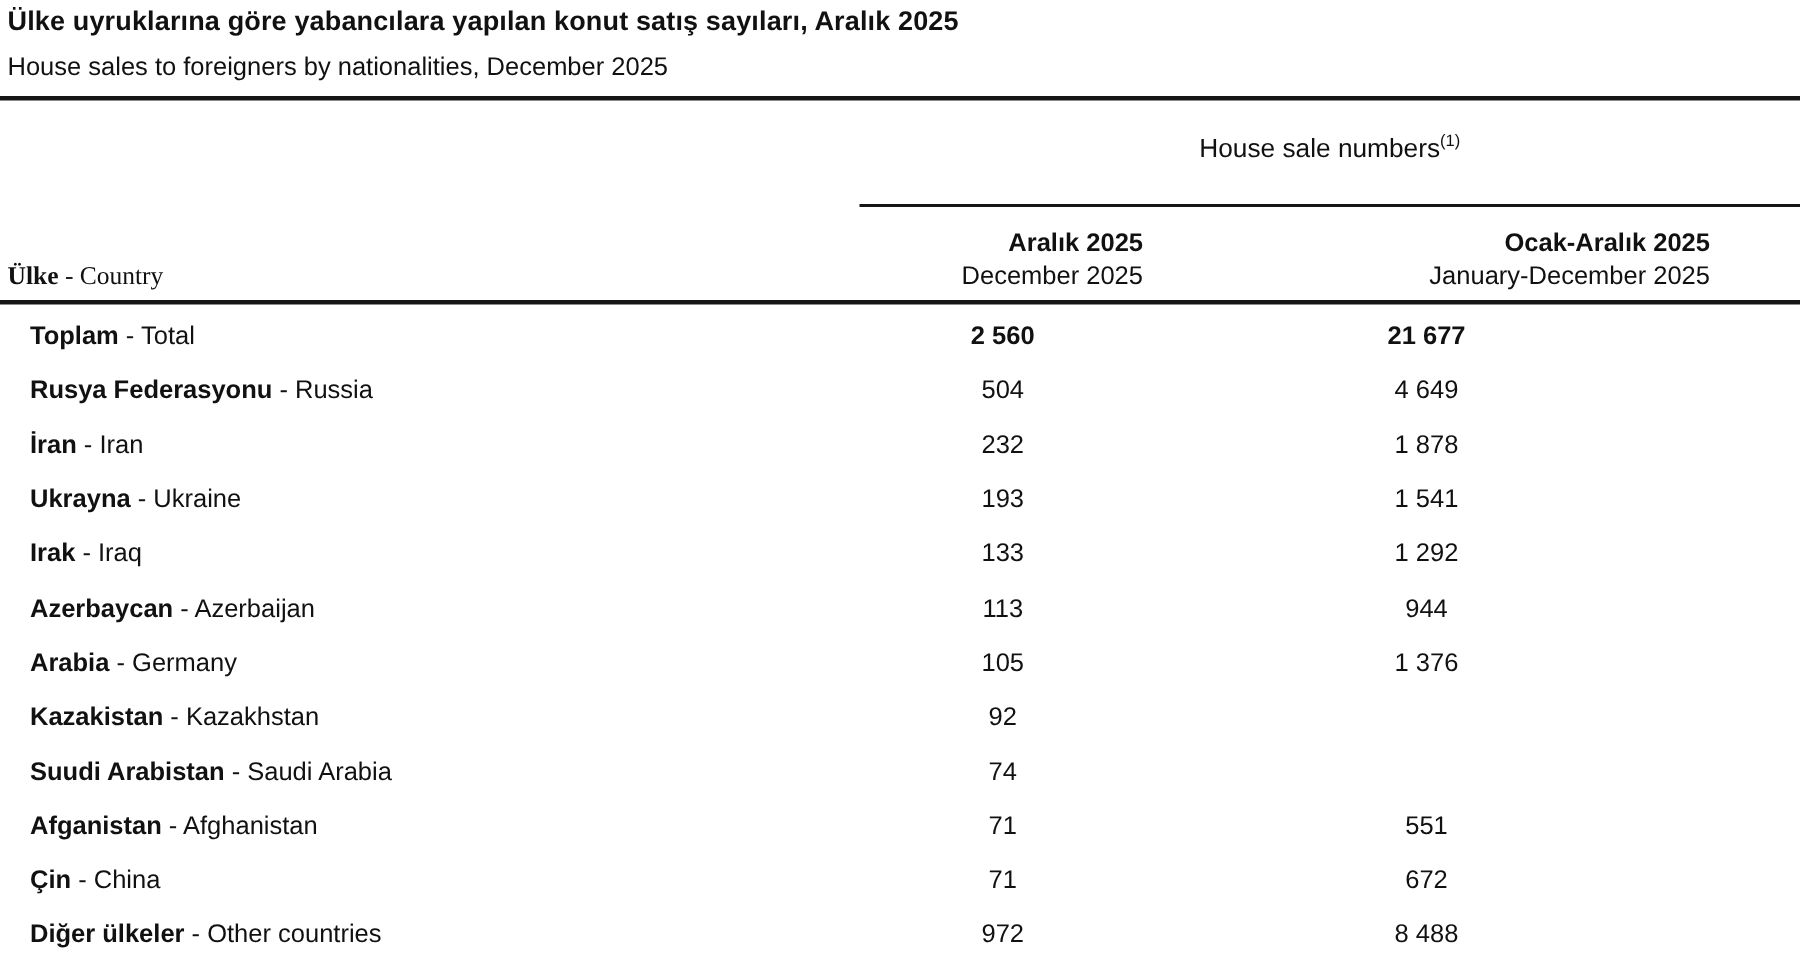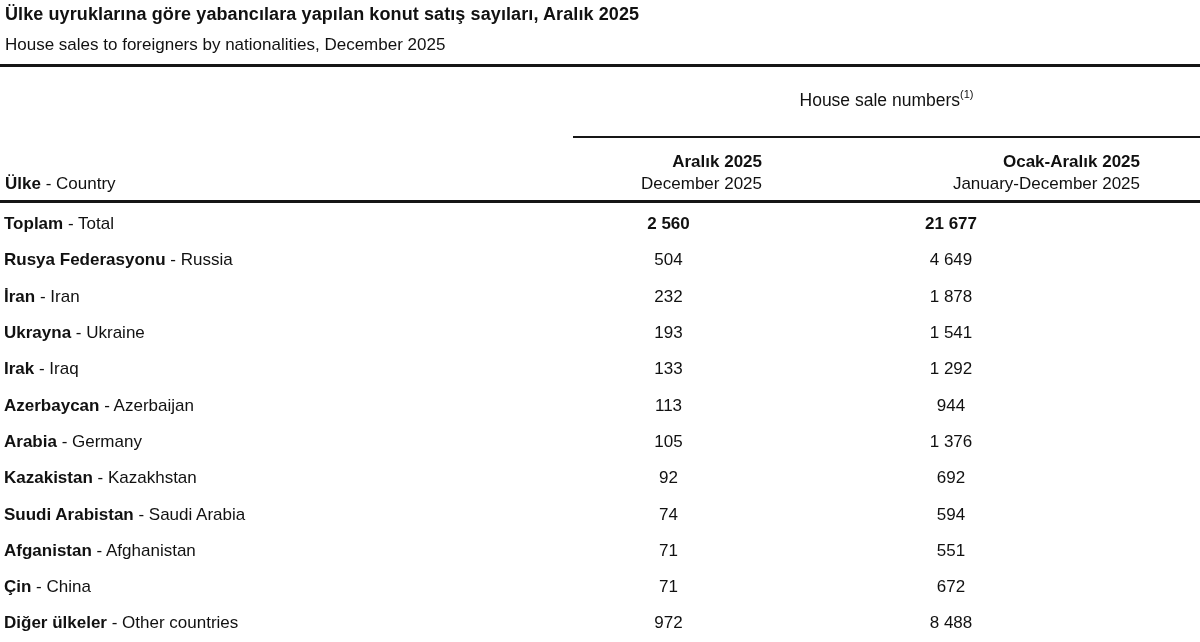--- a/index.html
+++ b/index.html
@@ -34,36 +34,36 @@
     text-align: center; font-size: 17.5px; line-height: 23px;
   }
   .group-header .gh-tr { font-weight: bold; }
   sup.fn { font-size: 11px; font-weight: inherit; position: relative; top: -1px; }
 
   
   .col-header { position: absolute; font-size: 17px; line-height: 22px; text-align: right; }
   .col-header .hl1 { font-weight: bold; }
   .country-header {
     position: absolute; left: 5px; top: 173px;
-    font-size: 17px; line-height: 22px; text-align: right;
+    font-size: 17px; line-height: 22px; text-align: right; font-family: Liberation Serif, serif;
   }
   .dec-header { top: 151px; right: 438px; }
   .ytd-header { top: 151px; right: 60px; }
   .b { font-weight: bold; }
 
   
   .rows { position: absolute; left: 0; top: 206px; width: 1200px; }
   .row {
     display: grid;
     grid-template-columns: 575px 187px 378px;
     height: 36.3px;
     align-items: center;
     font-size: 17px;
   }
-  .cell.label { padding-left: 4px; text-align: left; white-space: nowrap; }
+  .cell.label { padding-left: 20px; text-align: left; white-space: nowrap; }
   .cell.num { text-align: center; white-space: nowrap; }
   .row .name-tr { font-weight: bold; }
   .row.total-row .cell.num { font-weight: bold; }
 </style>
 </head>
 <body>
 
 <div class="page">
 
   <div class="title-tr">Ülke uyruklarına göre yabancılara yapılan konut satış sayıları, Aralık 2025</div>
@@ -148,29 +148,27 @@
       </div>
       <div class="cell num">105</div>
       <div class="cell num">1 376</div>
     </div>
 
     <div class="row">
       <div class="cell label">
         <span class="name-tr">Kazakistan</span><span class="sep"> - </span><span class="name-en">Kazakhstan</span>
       </div>
       <div class="cell num">92</div>
-      <div class="cell num">692</div>
     </div>
 
     <div class="row">
       <div class="cell label">
         <span class="name-tr">Suudi Arabistan</span><span class="sep"> - </span><span class="name-en">Saudi Arabia</span>
       </div>
       <div class="cell num">74</div>
-      <div class="cell num">594</div>
     </div>
 
     <div class="row">
       <div class="cell label">
         <span class="name-tr">Afganistan</span><span class="sep"> - </span><span class="name-en">Afghanistan</span>
       </div>
       <div class="cell num">71</div>
       <div class="cell num">551</div>
     </div>
 

